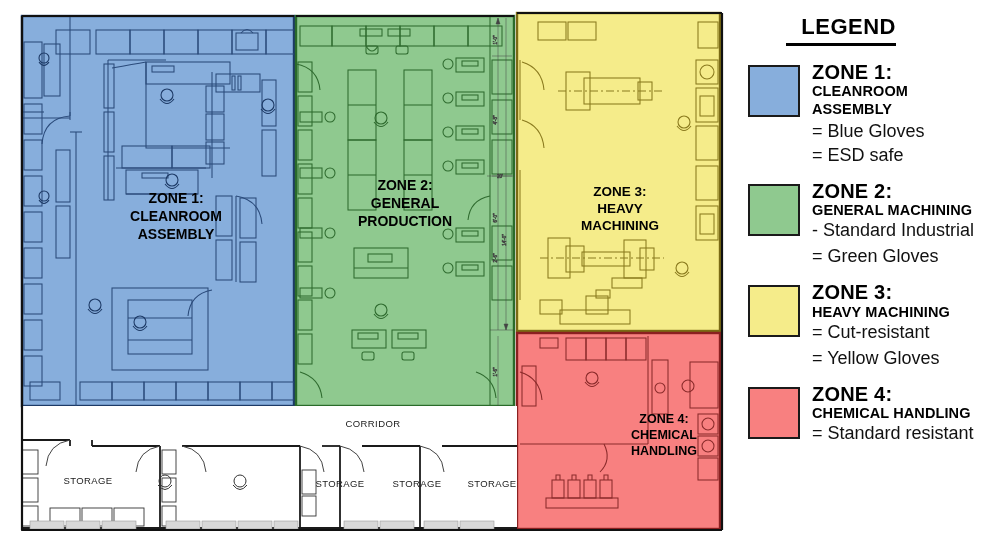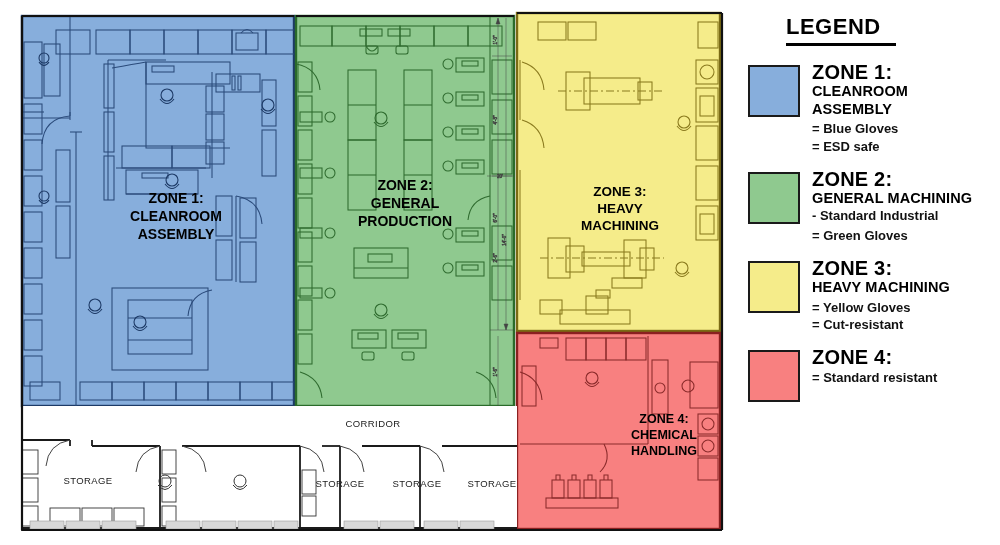--- a/index.html
+++ b/index.html
@@ -27,21 +27,21 @@
   #legend {
     position: absolute;
     left: 748px; top: 14px;
     width: 250px; height: 520px;
   }
   #legend-title {
     font-size: 22px;
     font-weight: bold;
     letter-spacing: .5px;
     color: #000;
-    text-align: left;
+    text-align: right;
     padding-bottom: 3px;
     border-bottom: 3px solid #000;
     width: 110px;
     margin: 0 0 16px 38px;
   }
   .legend-entry {
     display: flex;
     align-items: flex-start;
     margin-bottom: 14px;
   }
@@ -63,22 +63,22 @@
   }
   .lg-name {
     font-size: 14.5px;
     font-weight: bold;
     color: #000;
     letter-spacing: .1px;
     line-height: 1.12;
     margin-top: 1px;
   }
   .lg-note {
-    font-size: 13px;
-    font-weight: bold;
+    font-size: 18px;
+    font-weight: normal;
     color: #111;
     line-height: 1.22;
     margin-top: 2px;
     white-space: nowrap;
   }
   .lg-note.first { margin-top: 4px; }
 
   
   .room-label {
     font-family: "Liberation Sans", sans-serif;
@@ -560,27 +560,28 @@
         <div class="lg-note">- Standard Industrial</div>
         <div class="lg-note first">= Green Gloves</div>
       </div>
     </div>
 
     <div class="legend-entry">
       <div class="swatch" style="background:#f5ec8a"></div>
       <div class="legend-text">
         <div class="lg-zone">ZONE 3:</div>
         <div class="lg-name">HEAVY MACHINING</div>
+        <div class="lg-note">= Cut-resistant</div>
         <div class="lg-note first">= Yellow Gloves</div>
-        <div class="lg-note">= Cut-resistant</div>
       </div>
     </div>
 
     <div class="legend-entry">
       <div class="swatch" style="background:#f88080"></div>
       <div class="legend-text">
         <div class="lg-zone">ZONE 4:</div>
+        <div class="lg-name">CHEMICAL HANDLING</div>
         <div class="lg-note">= Standard resistant</div>
       </div>
     </div>
   </div>
 
 </div>
 
 </body></html>

